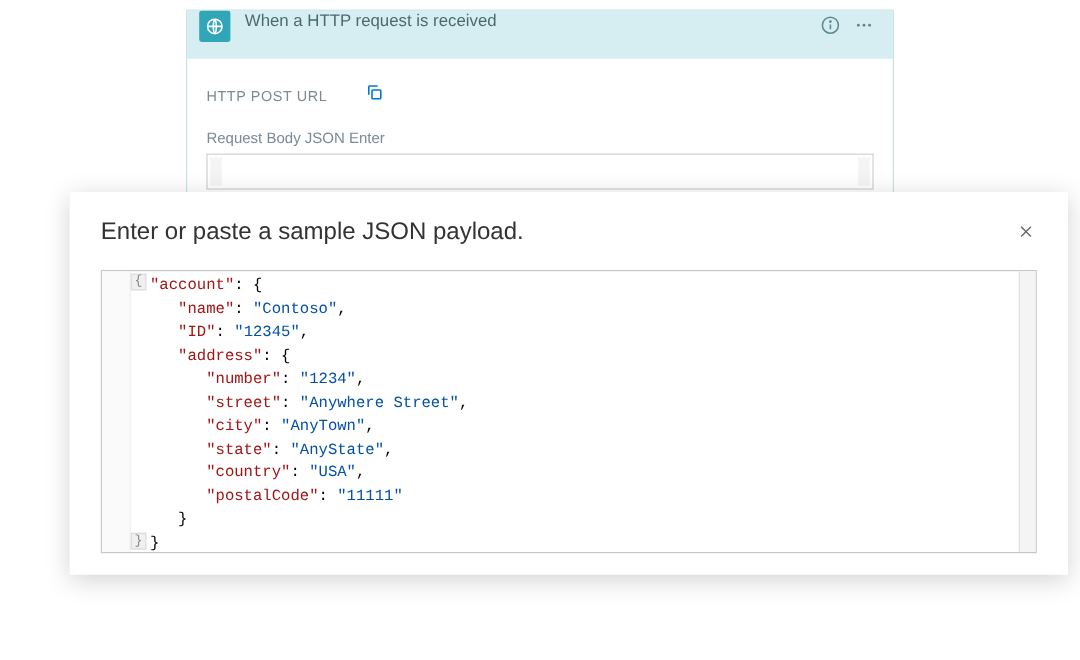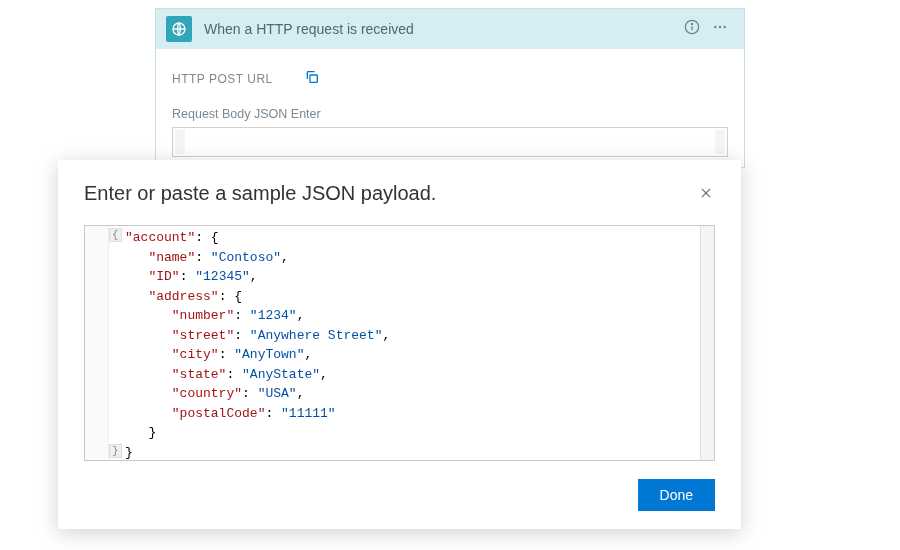--- a/index.html
+++ b/index.html
@@ -15,21 +15,20 @@
       position: absolute;
       left: 155px;
       top: 8px;
       width: 590px;
       border: 1px solid #c7e2e5;
       background: #fff;
       z-index: 1;
     }
     .trigger-header {
       display: flex;
-      align-items: center;
       background: #d6eef1;
       height: 40px;
       padding: 0 10px;
     }
     .trigger-icon {
       width: 26px;
       height: 26px;
       background: #31a6b8;
       border-radius: 2px;
       display: flex;
@@ -95,21 +94,21 @@
       width: 10px;
       background: #f4f4f4;
     }
     .schema-box::before { left: 2px; }
     .schema-box::after { right: 2px; }
 
     .modal {
       position: absolute;
       left: 58px;
       top: 160px;
-      width: 683px;
+      width: 832px;
       background: #fff;
       box-shadow: 0 4px 20px rgba(0,0,0,0.18);
       z-index: 10;
       padding: 22px 26px 18px 26px;
     }
     .modal-header {
       display: flex;
       align-items: flex-start;
       margin-bottom: 18px;
     }
@@ -251,16 +250,13 @@
    <span class="k">"address"</span><span class="p">: {</span>
       <span class="k">"number"</span><span class="p">: </span><span class="v">"1234"</span><span class="p">,</span>
       <span class="k">"street"</span><span class="p">: </span><span class="v">"Anywhere Street"</span><span class="p">,</span>
       <span class="k">"city"</span><span class="p">: </span><span class="v">"AnyTown"</span><span class="p">,</span>
       <span class="k">"state"</span><span class="p">: </span><span class="v">"AnyState"</span><span class="p">,</span>
       <span class="k">"country"</span><span class="p">: </span><span class="v">"USA"</span><span class="p">,</span>
       <span class="k">"postalCode"</span><span class="p">: </span><span class="v">"11111"</span>
    <span class="p">}</span>
 <span class="p">}</span></div>
   </div>
-  <div class="modal-footer">
-    <button class="done-btn">Done</button>
-  </div>
 </div>
 
 </body></html>

